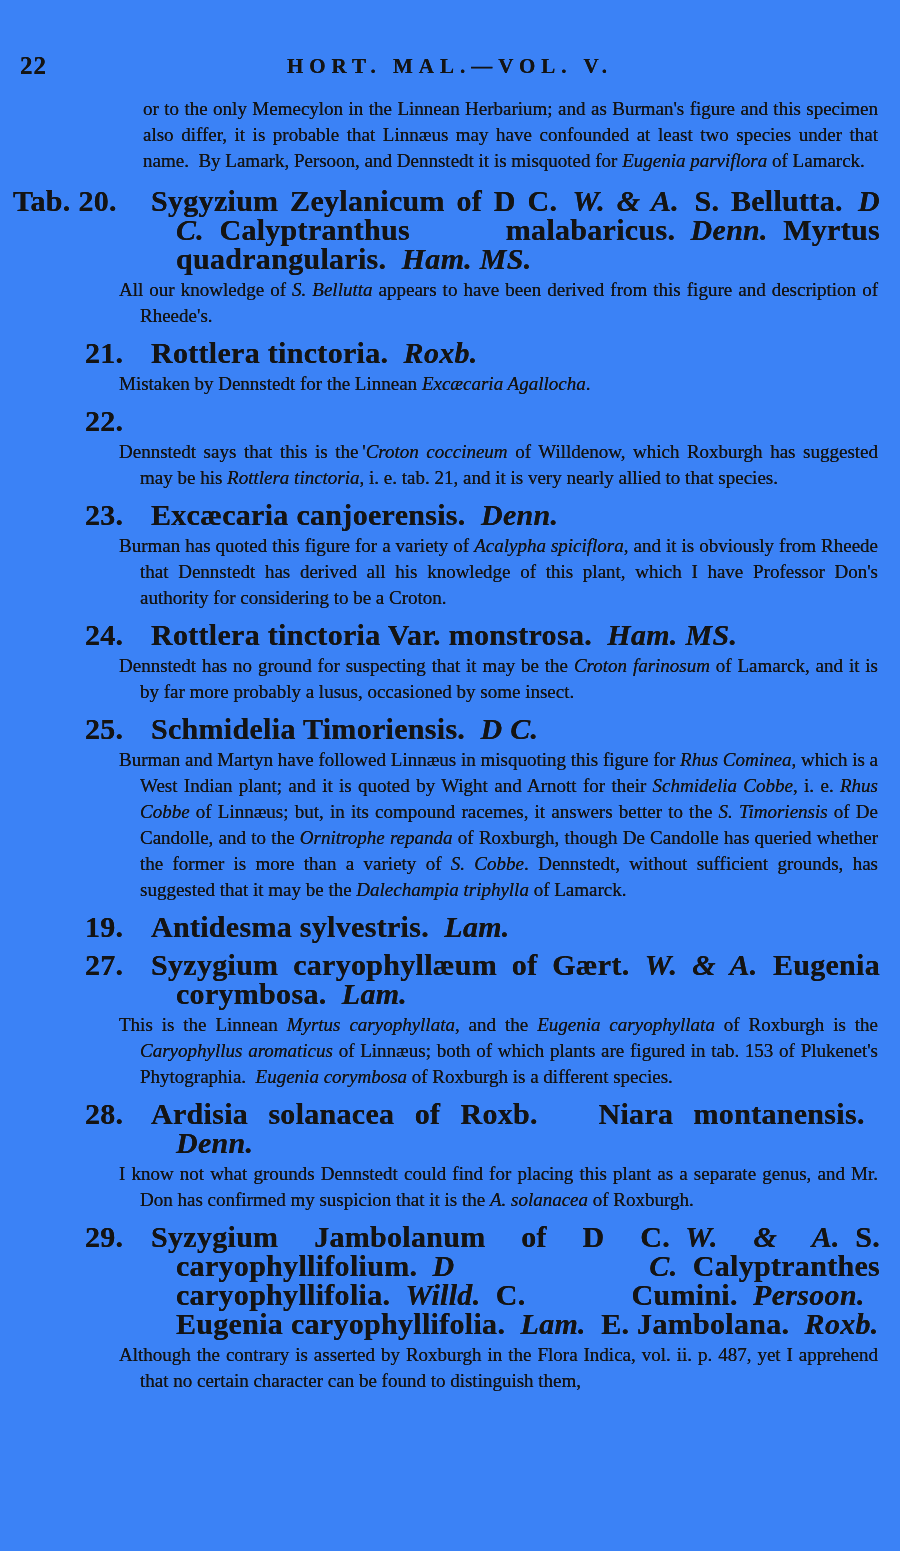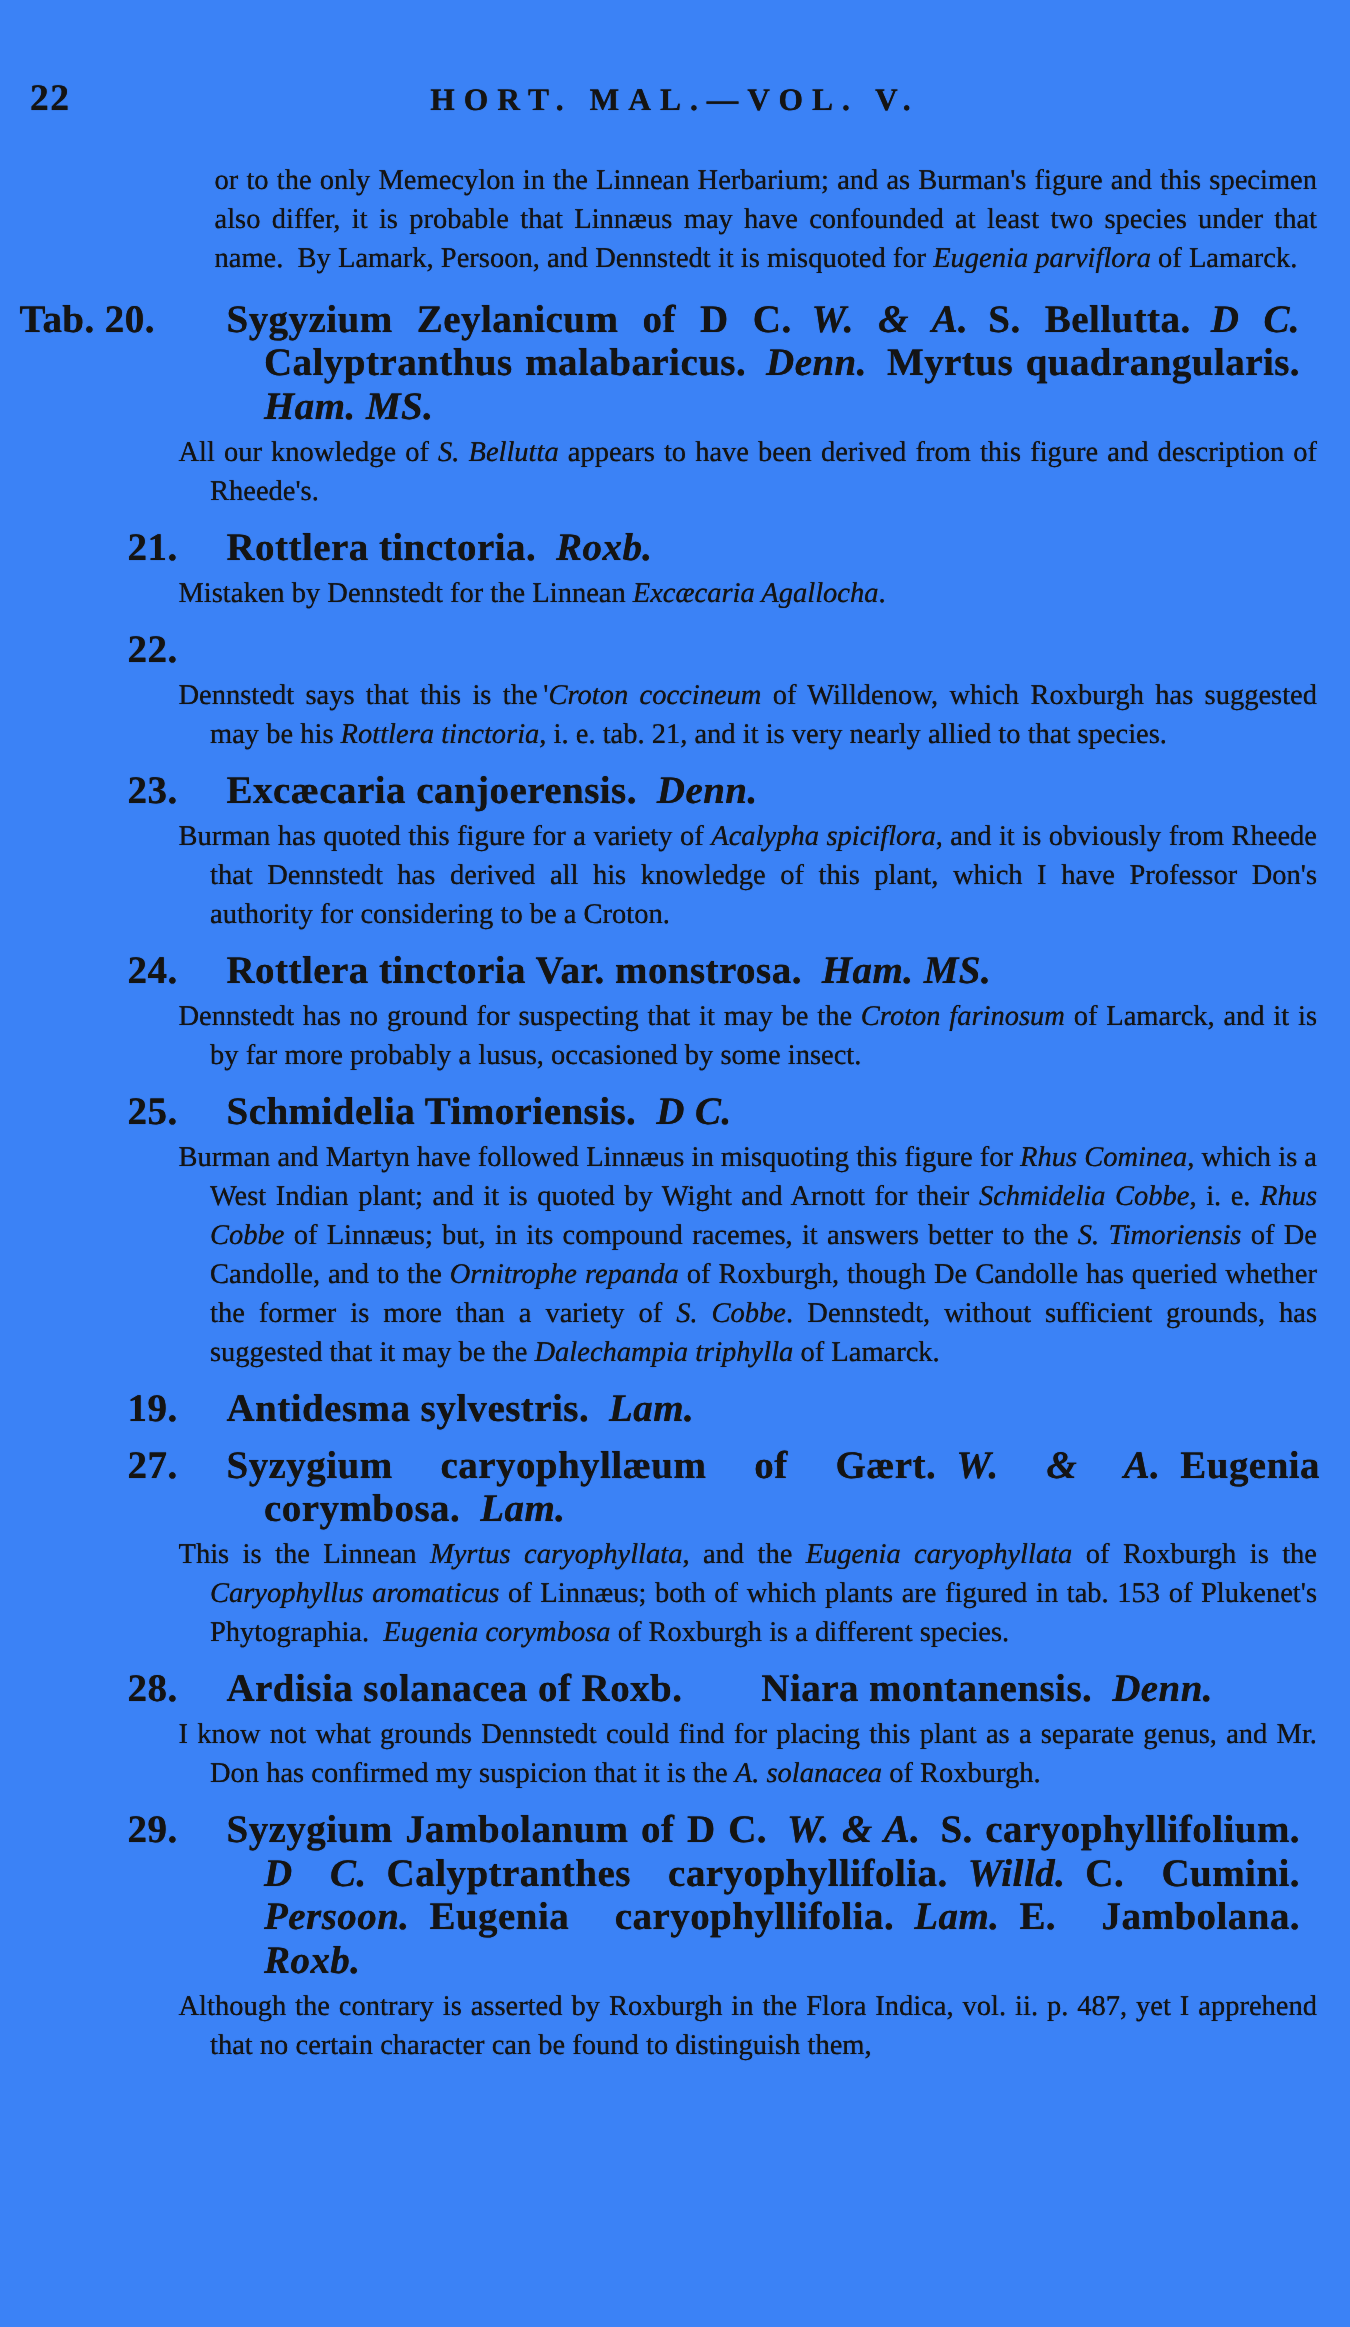--- a/index.html
+++ b/index.html
@@ -34,28 +34,28 @@
   }
   .running-head {
     text-align: center;
     font-weight: bold;
     font-size: 21px;
     letter-spacing: 6px;
     padding-top: 4px;
     margin-top: 44px;
   }
   .intro {
-    margin: 24px 22px 12px 143px;
+    margin: 12px 22px 12px 143px;
     font-size: 19px;
     line-height: 26px;
     text-align: justify;
   }
   .entry-heading {
     font-weight: bold;
-    font-size: 26px;
+    font-size: 30px;
     line-height: 29px;
     margin: 9px 20px 4px 176px;
     text-indent: -91px;
     text-align: justify;
     letter-spacing: 0.3px;
   }
   .entry-heading.tab {
     text-indent: -163px;
   }
   .entry-heading .entry-label {

